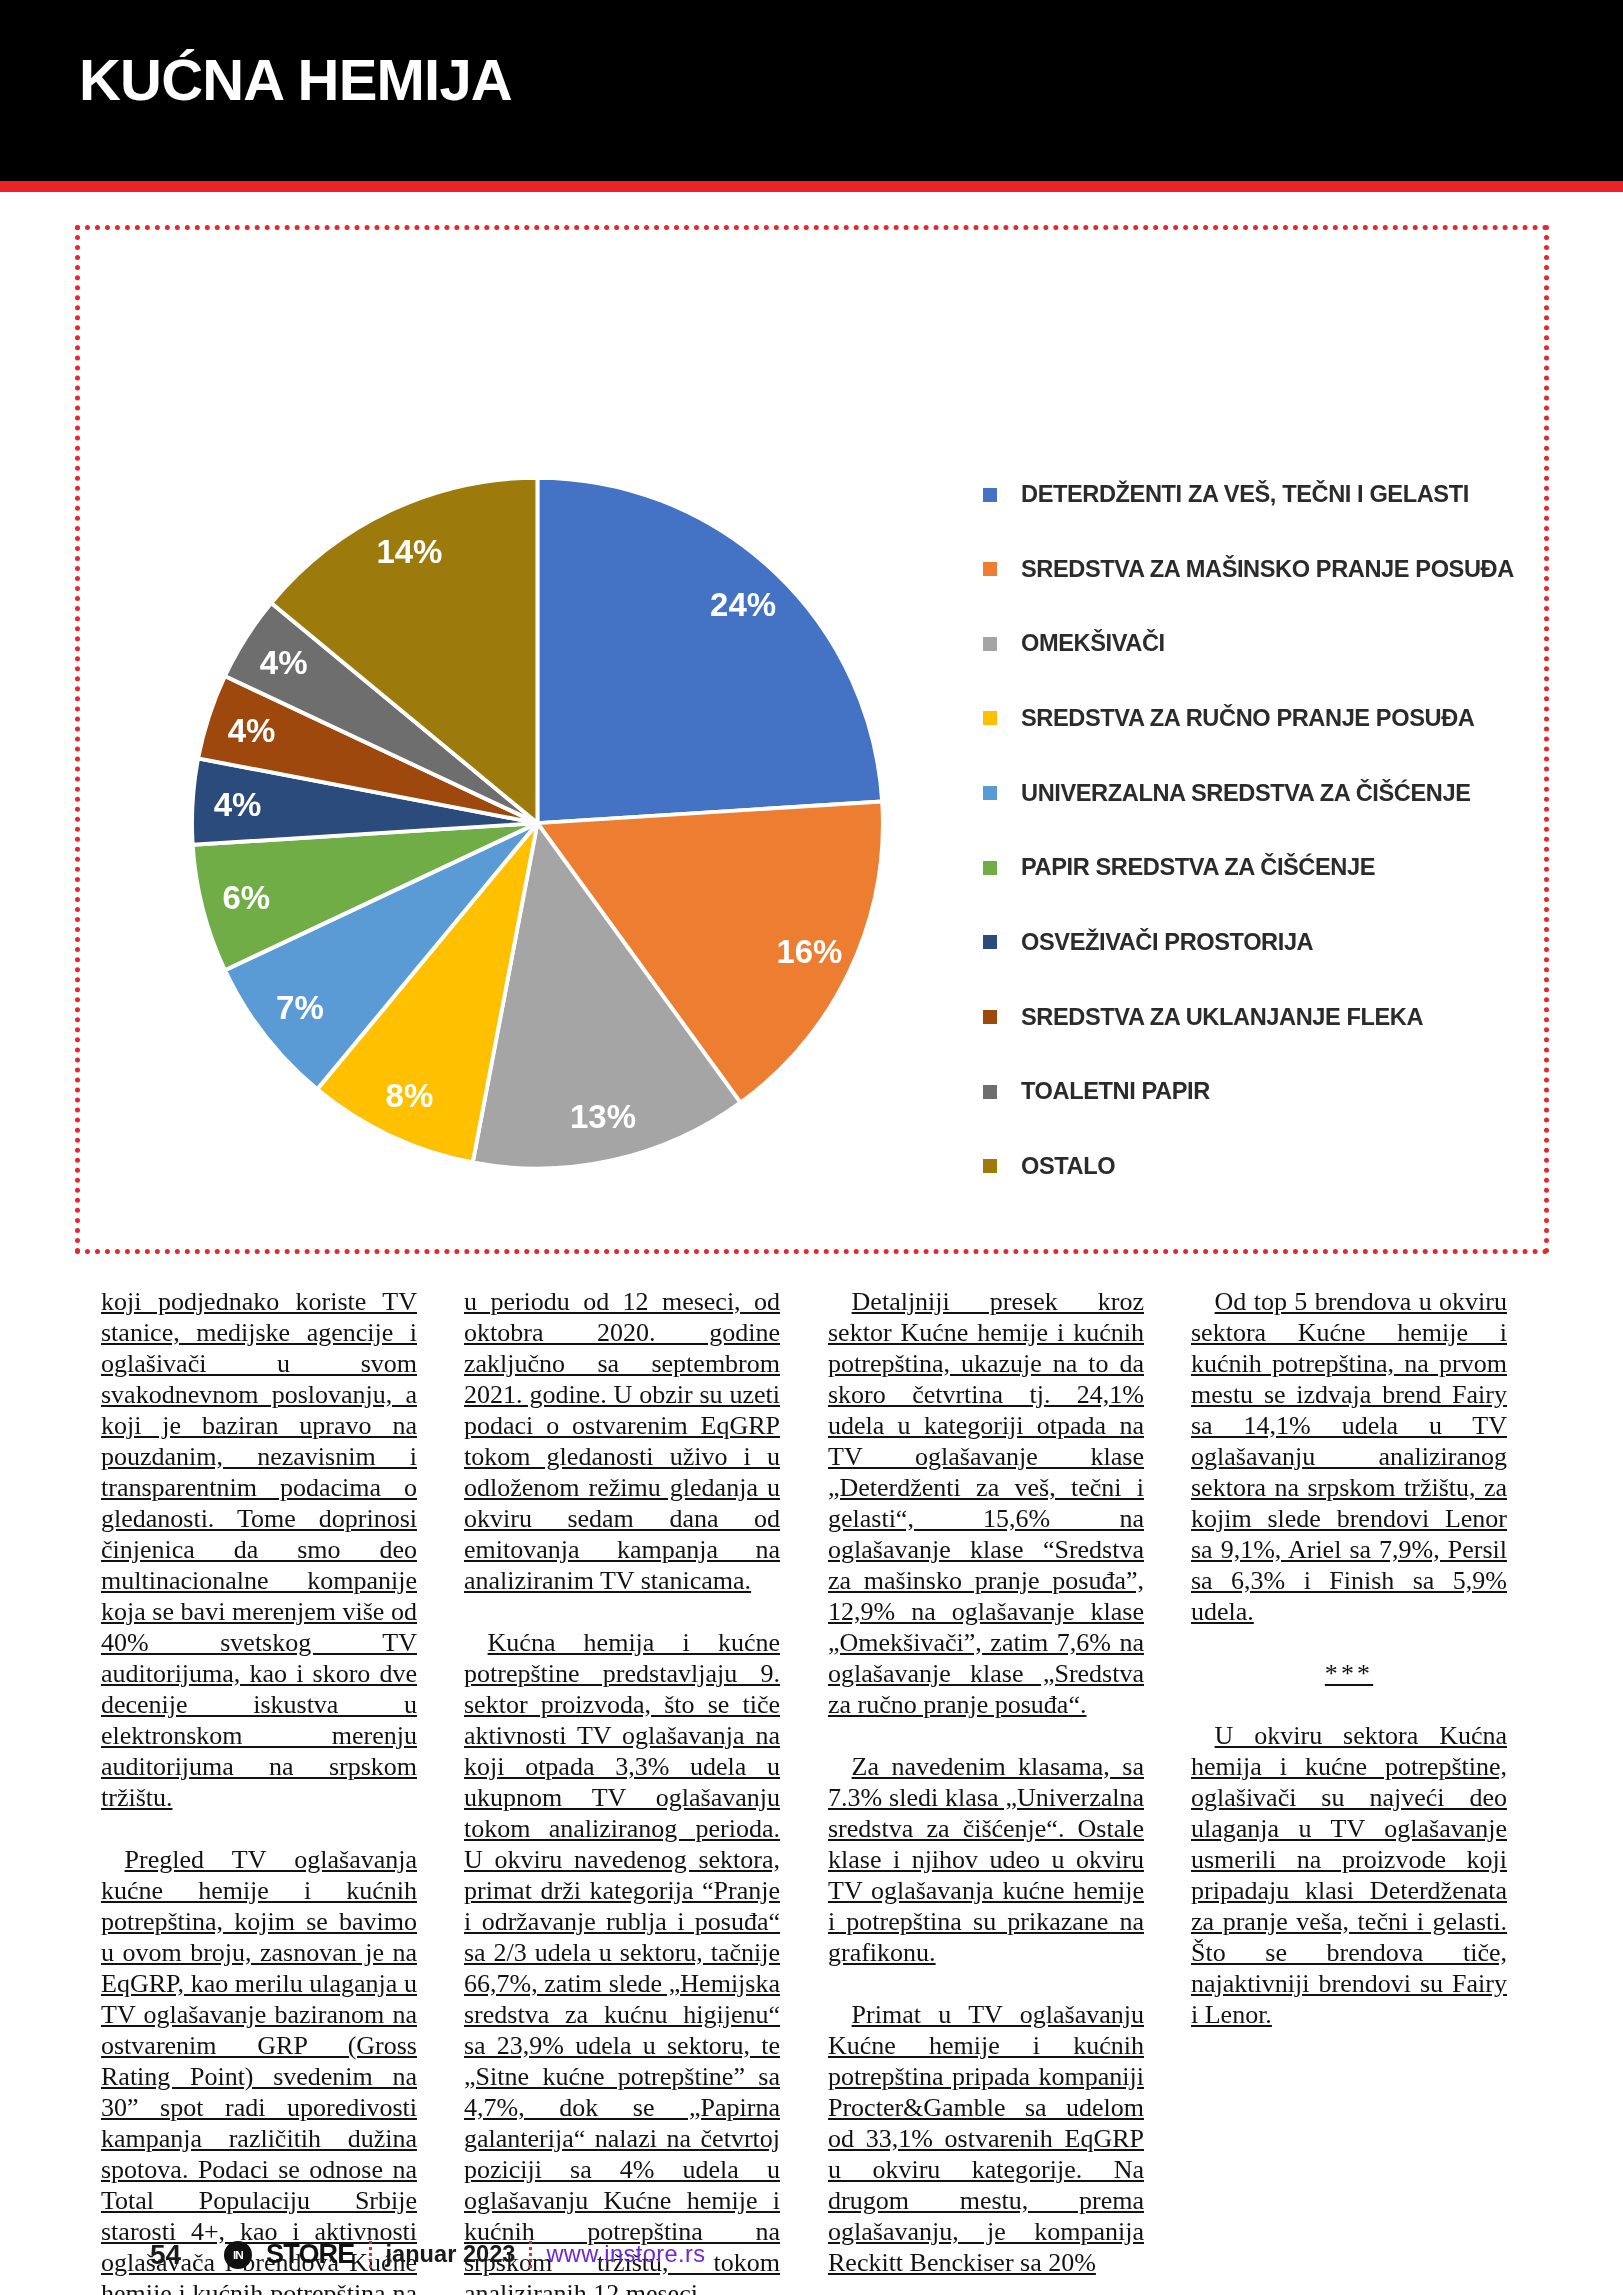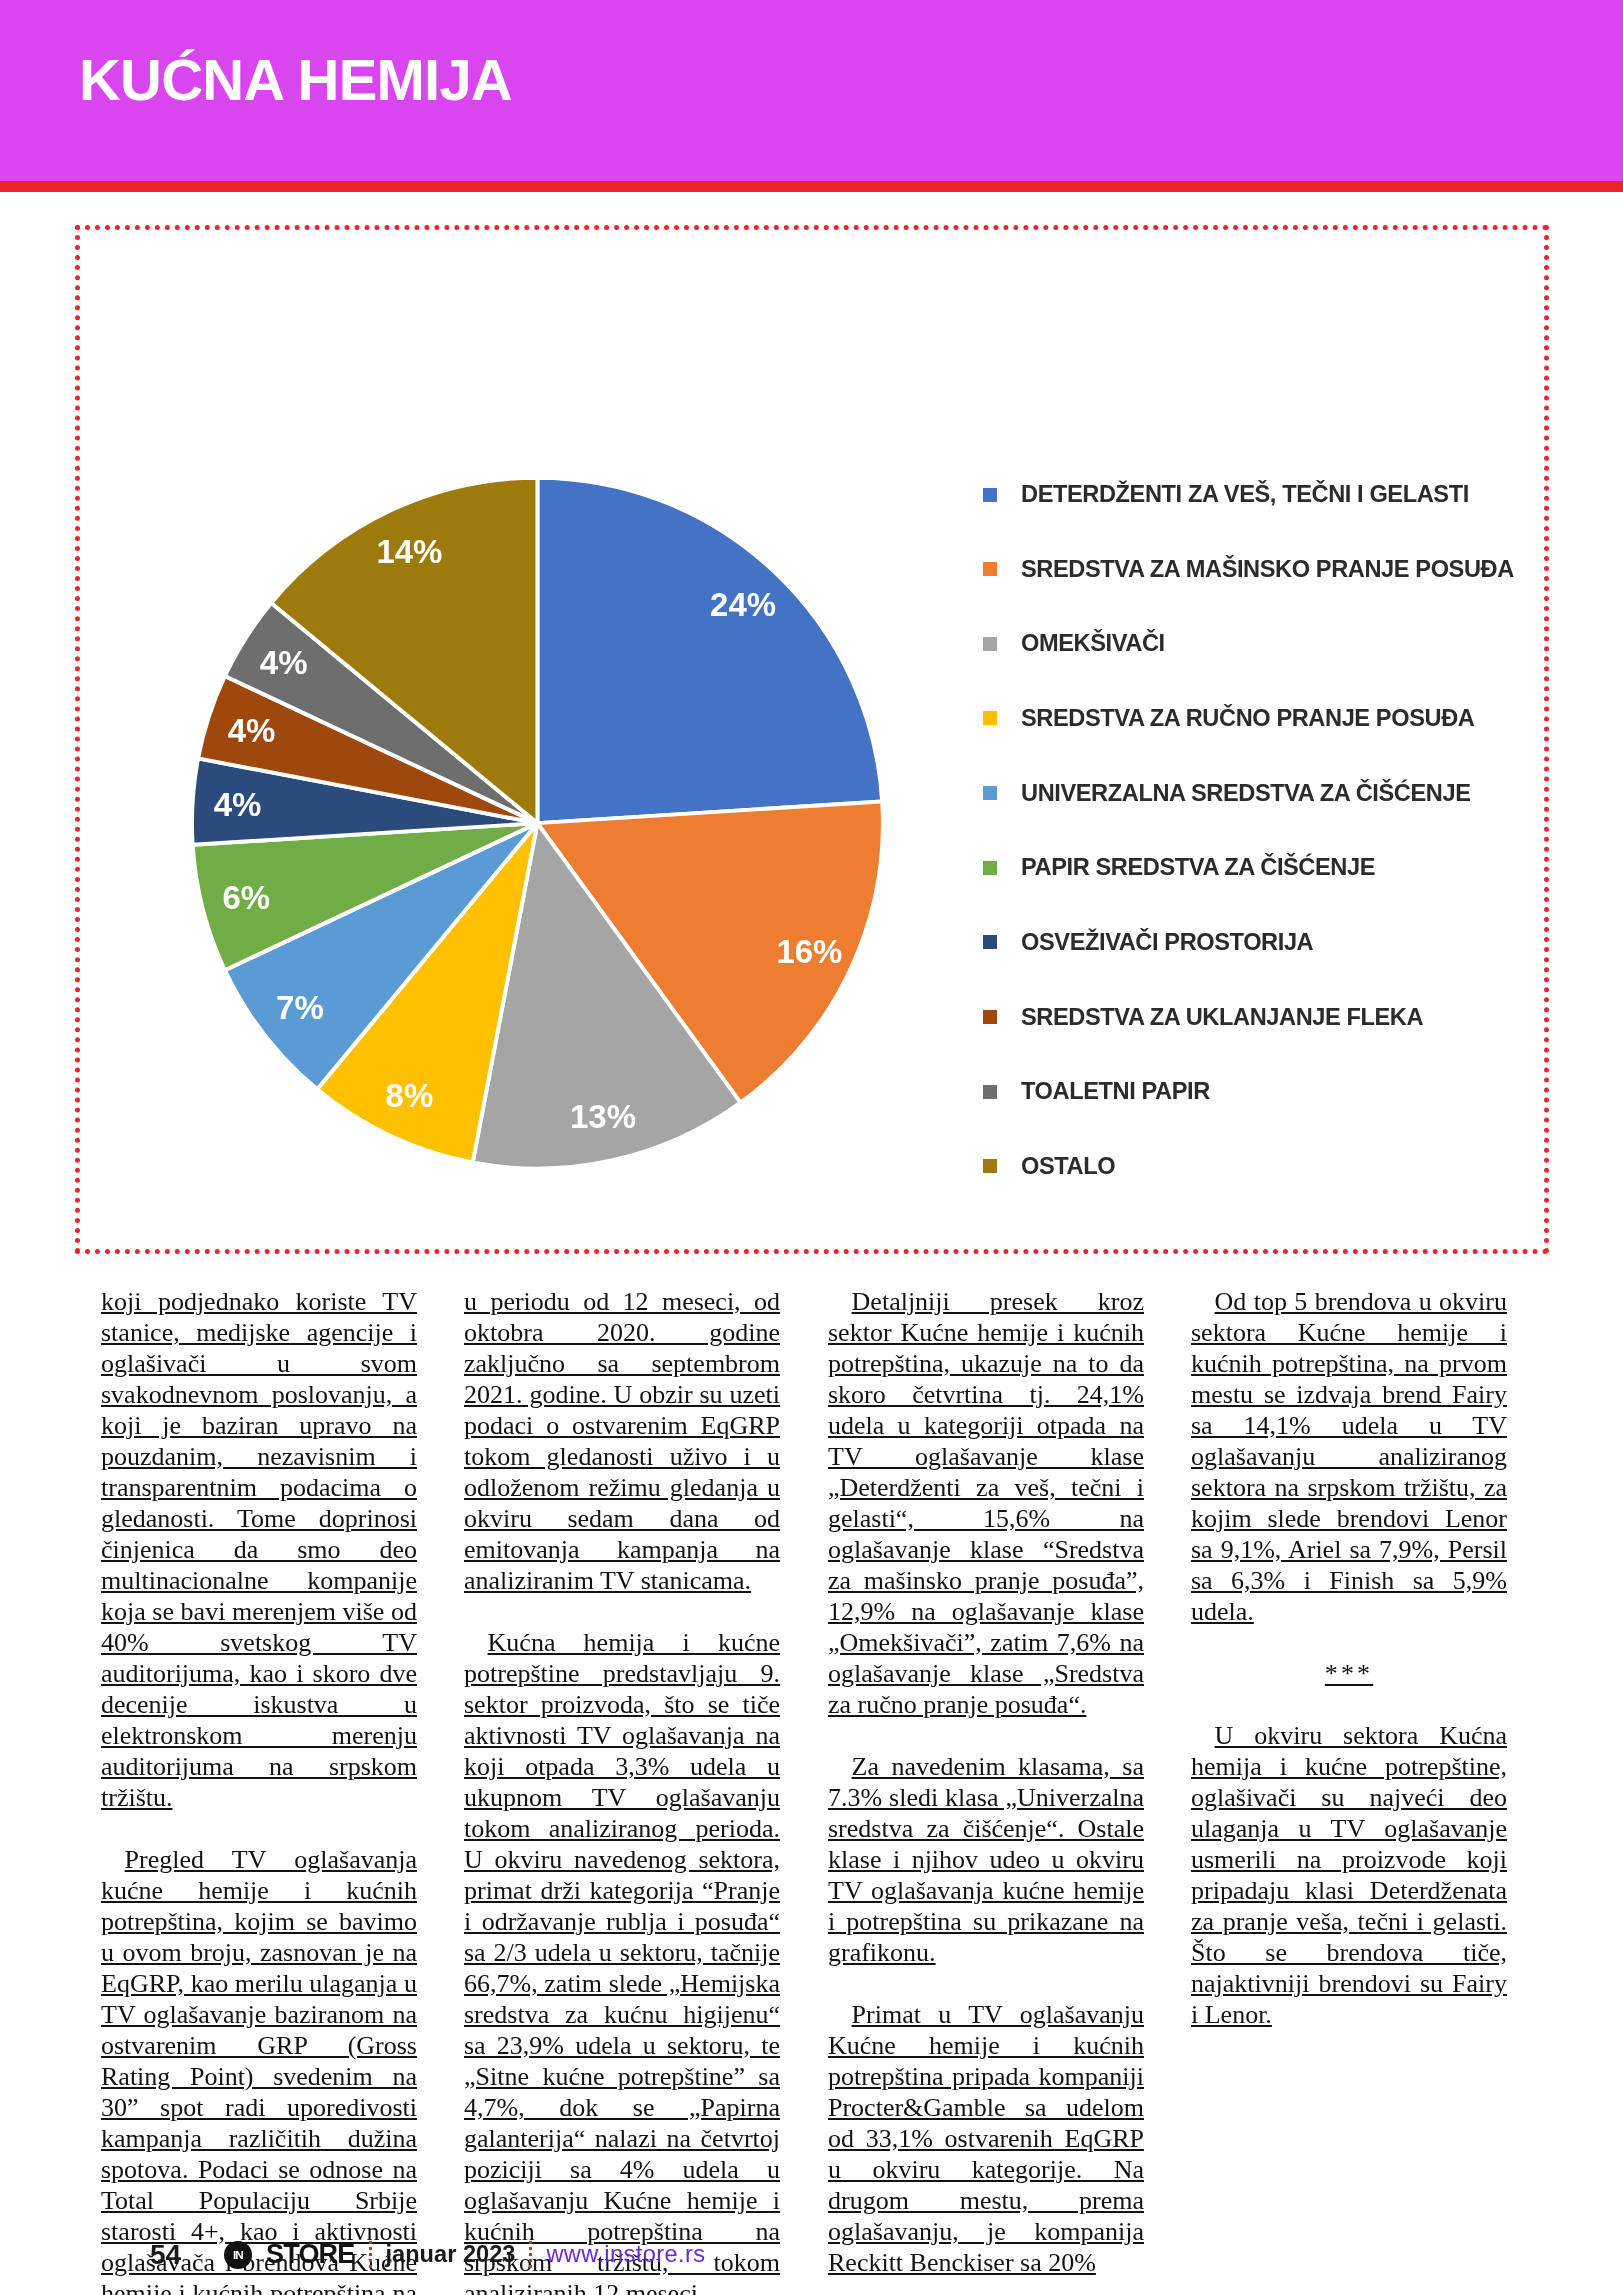--- a/index.html
+++ b/index.html
@@ -60,21 +60,21 @@
     font-size:11.8px;font-weight:bold;letter-spacing:-0.8px;
   }
   .logo-store{font-size:27px;font-weight:bold;letter-spacing:-0.8px;color:#111111;}
   .dot-sep{width:0;height:27px;border-left:3.1px dotted #E5282D;}
   .footer-issue{font-size:23.6px;font-weight:bold;color:#1a1a1a;}
   .footer-site{font-size:23.6px;color:#6d28d9;letter-spacing:0.4px;}
 </style>
 </head>
 <body>
 
-<div class="header" style="background: #d946ef;">
+<div class="header" style="background: #000000;">
   <h1 class="header-title">KUĆNA HEMIJA</h1>
 </div>
 <div class="red-stripe" style="background: rgb(235, 34, 39);"></div>
 
 <div class="chart-box" style="border-color: rgb(229, 40, 45);">
   <svg class="pie-svg" viewBox="0 0 1100 1010" xmlns="http://www.w3.org/2000/svg">
       <path d="M 562 516 L 562.0 76.0 A 440 440 0 0 1 1001.1 488.4 Z" fill="#4472C4" stroke="#ffffff" stroke-width="5" stroke-linejoin="round"></path>
       <text x="824.0" y="237.0" text-anchor="middle" dominant-baseline="central" class="pie-label">24%</text>
       <path d="M 562 516 L 1001.1 488.4 A 440 440 0 0 1 820.6 872.0 Z" fill="#ED7D31" stroke="#ffffff" stroke-width="5" stroke-linejoin="round"></path>
       <text x="908.4" y="679.0" text-anchor="middle" dominant-baseline="central" class="pie-label">16%</text>

